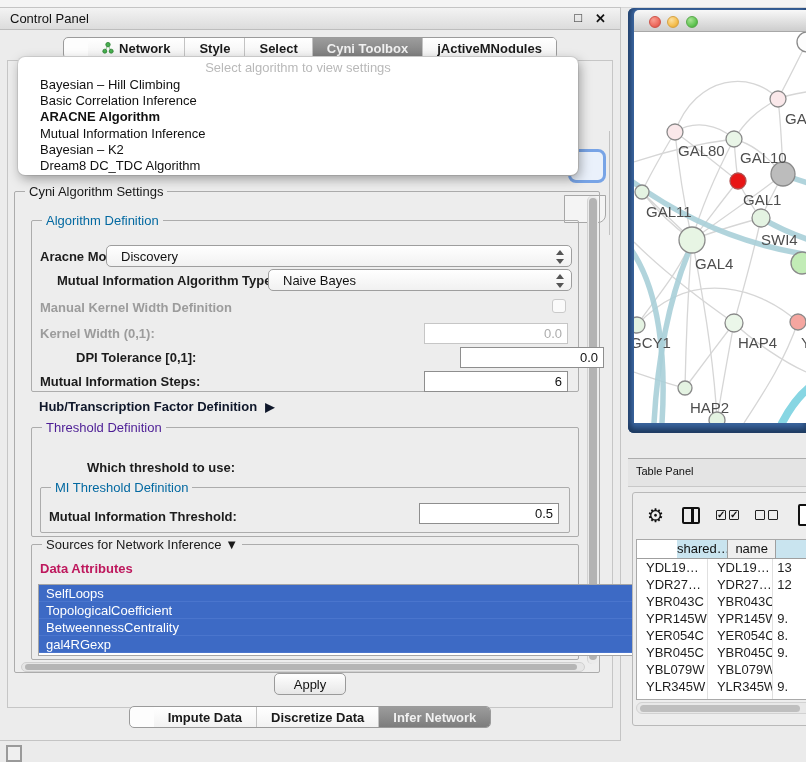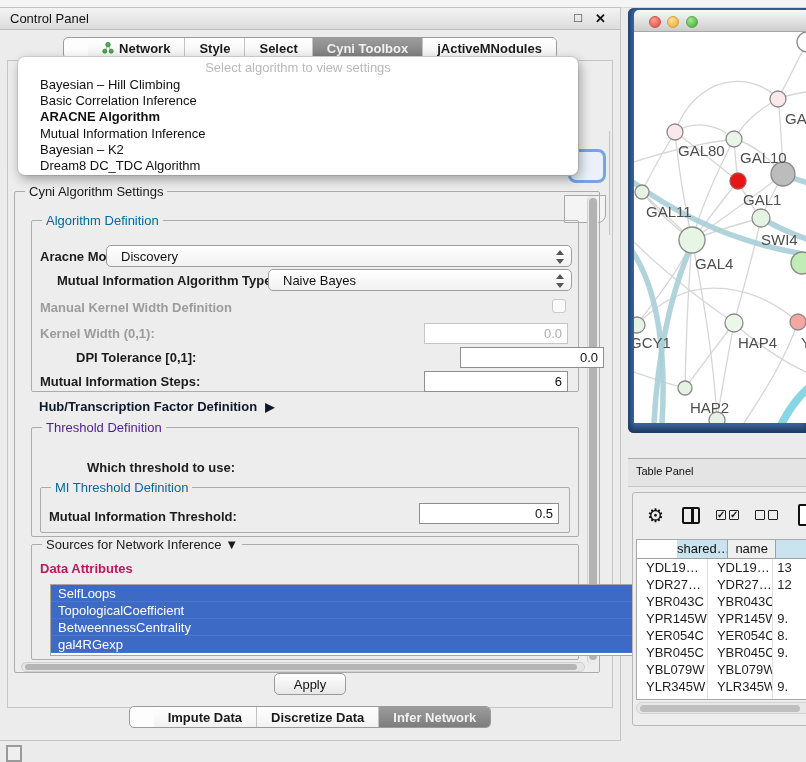--- a/index.html
+++ b/index.html
@@ -79,21 +79,21 @@
   .field { position:absolute; height:21px; background:#FFFFFF; border:1px solid #8E8E8E;
     font-size:13px; color:#111; text-align:right; padding:2px 5px 0 0; }
   .field.dim { border-color:#C6C6C6; color:#ADADAD; }
 
   .chk { position:absolute; width:14px; height:14px; border:1px solid #CACACA; border-radius:3px; background:#FAFAFA; }
 
   .hub-row { position:absolute; left:24px; top:207px; font-size:13px; font-weight:bold; color:#0f172a; }
   .hub-arrow { font-size:12px; margin-left:8px; }
 
   .data-attr-lbl { position:absolute; left:8px; top:16px; font-size:13px; font-weight:bold; color:#be185d; }
-  .listbox { position:absolute; left:18px; top:39px; width:608px; height:72px; background:#FFFFFF;
+  .listbox { position:absolute; left:6px; top:39px; width:608px; height:72px; background:#FFFFFF;
     border:1px solid #A5A5A5; overflow:hidden; }
   .list-item { height:17px; line-height:17px; font-size:13px; color:#FFFFFF; background:#3D6AC5;
     padding-left:7px; border-bottom:1px solid #4A75CD; white-space:nowrap; }
   .list-vscroll { position:absolute; right:1px; top:1px; width:10px; height:69px; background:#F0F0F0; border-radius:4px; }
   .list-vscroll .thumb { position:absolute; left:1px; top:1px; width:8px; height:64px; background:#AFAFAF; border-radius:4px; }
 
   .hscroll { position:absolute; left:6px; top:470px; width:564px; height:10px; background:#E6E6E6;
     border:1px solid #D0D0D0; border-radius:5px; }
   .hscroll .thumb { position:absolute; left:3px; top:1px; width:552px; height:6px; background:#B5B5B5; border-radius:3px; }
 

